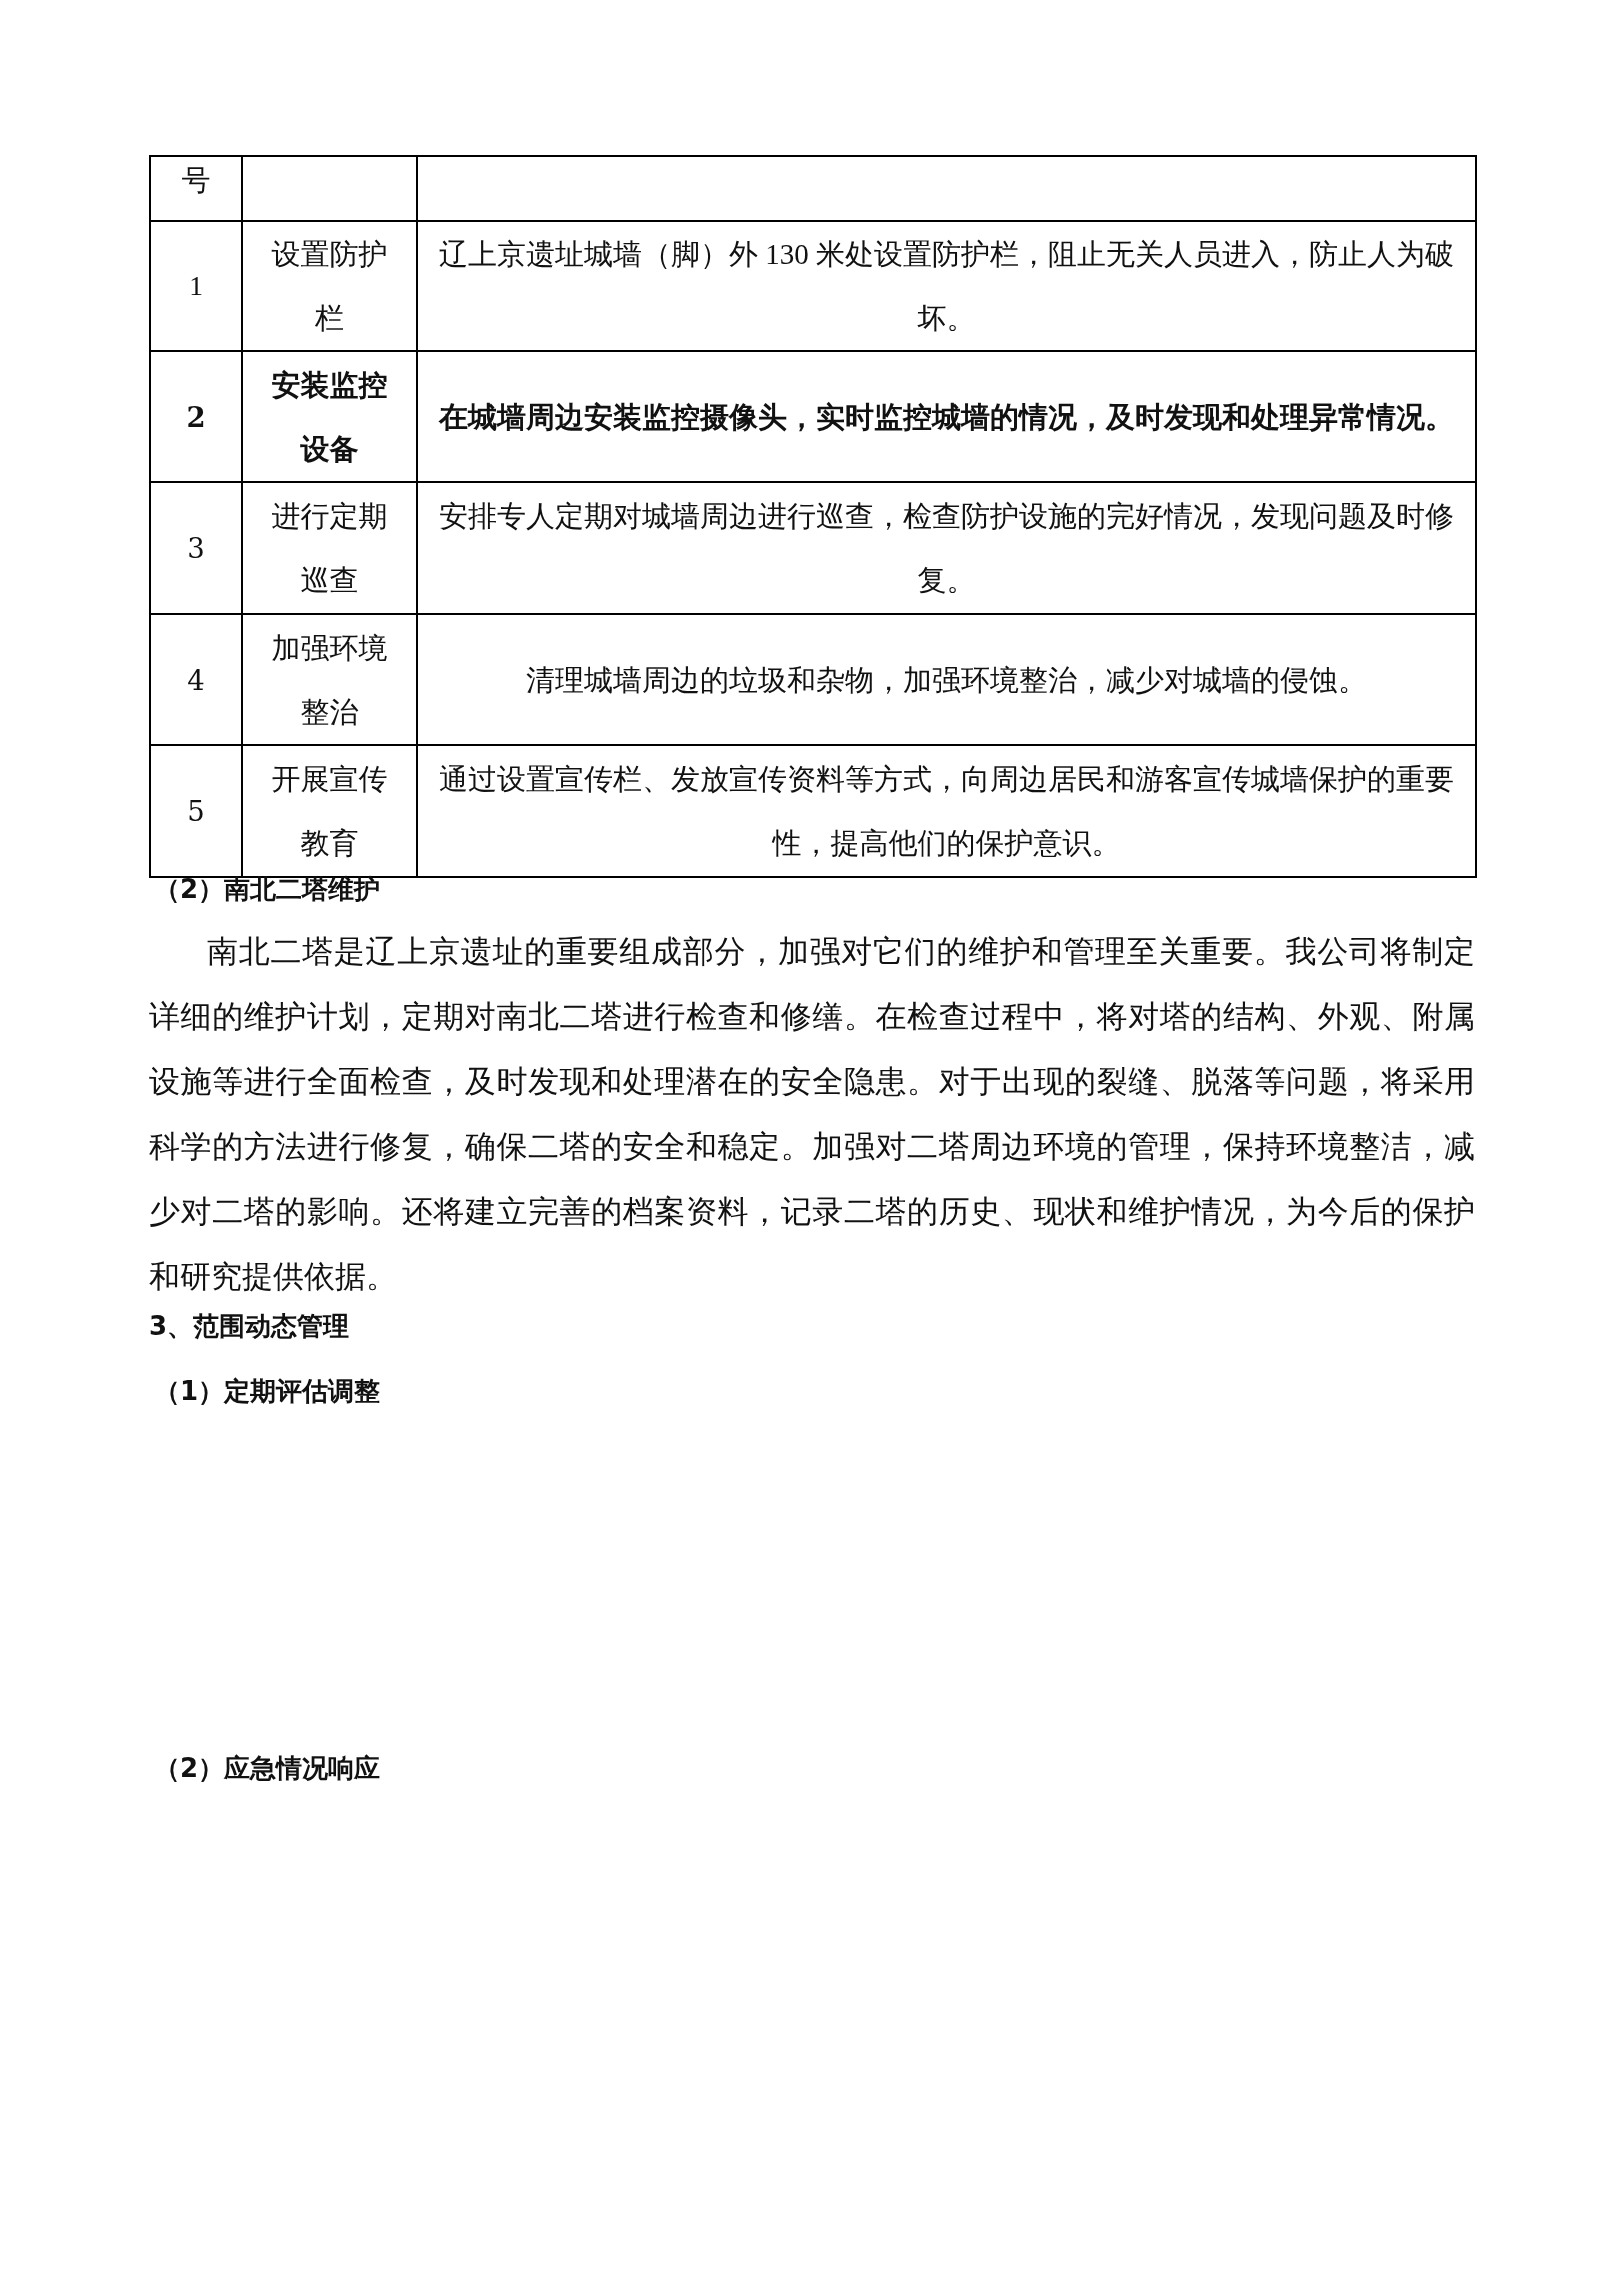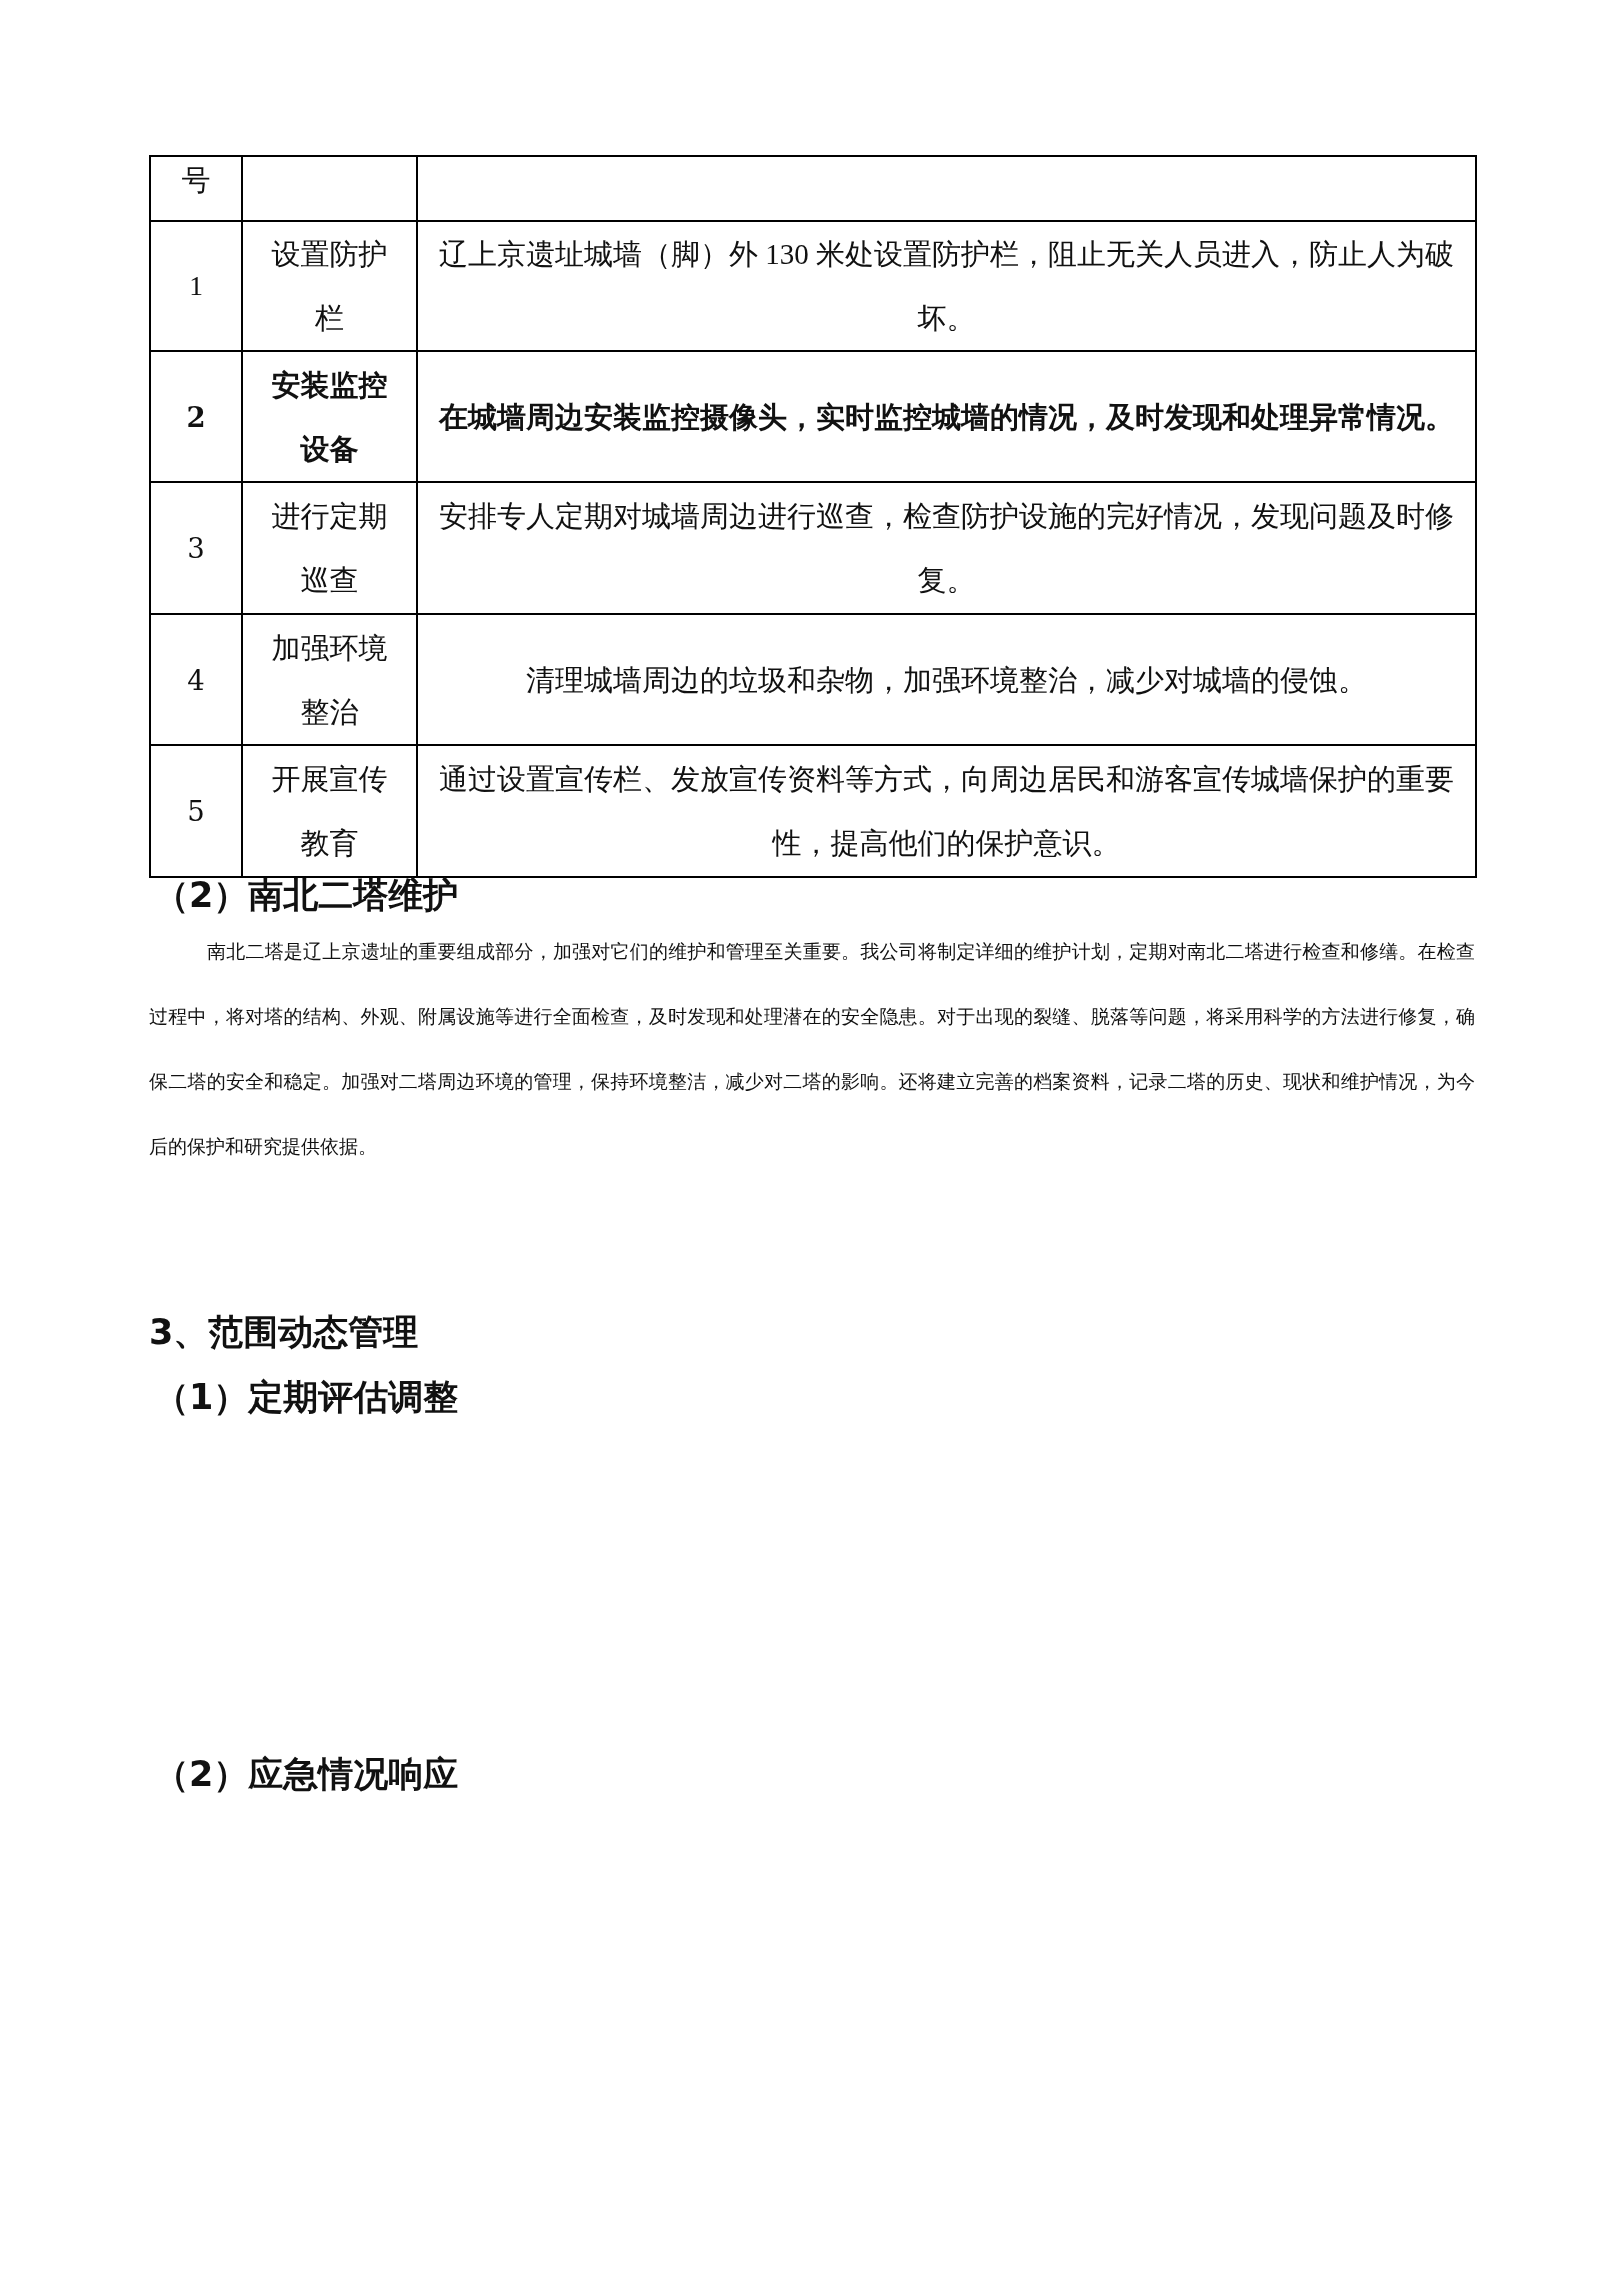--- a/index.html
+++ b/index.html
@@ -15,23 +15,23 @@
   tr.r0 td { height: 63px; vertical-align: top; line-height: 46px; }
   tr.r1 td { height: 124px; font-family: Liberation Serif, serif; }
   tr.r2 td { height: 129px; font-weight: bold; }
   tr.r3 td { height: 130px; }
   tr.r4 td { height: 129px; }
   tr.r5 td { height: 130px; }
   td.num { font-size: 27.5px; }
   td.name { padding: 0 11.8px; }
   td.desc { padding: 0 17px; }
 
-  .heading { position: absolute; left: 149px; font-weight: bold; font-size: 35px;
+  .heading { position: absolute; left: 149px; font-weight: bold; font-size: 26px;
     font-family: "DejaVu Sans", "Liberation Sans", sans-serif; white-space: nowrap; }
-  .para { position: absolute; left: 149px; width: 1326px; font-size: 19px; line-height: 65px;
+  .para { position: absolute; left: 149px; width: 1326px; font-size: 31px; line-height: 65px;
     text-indent: 58px; text-align: justify; margin: 0; }
 </style>
 </head>
 <body>
 
 <div class="page">
 
   <table class="measures">
     <colgroup>
         <col class="c1">

